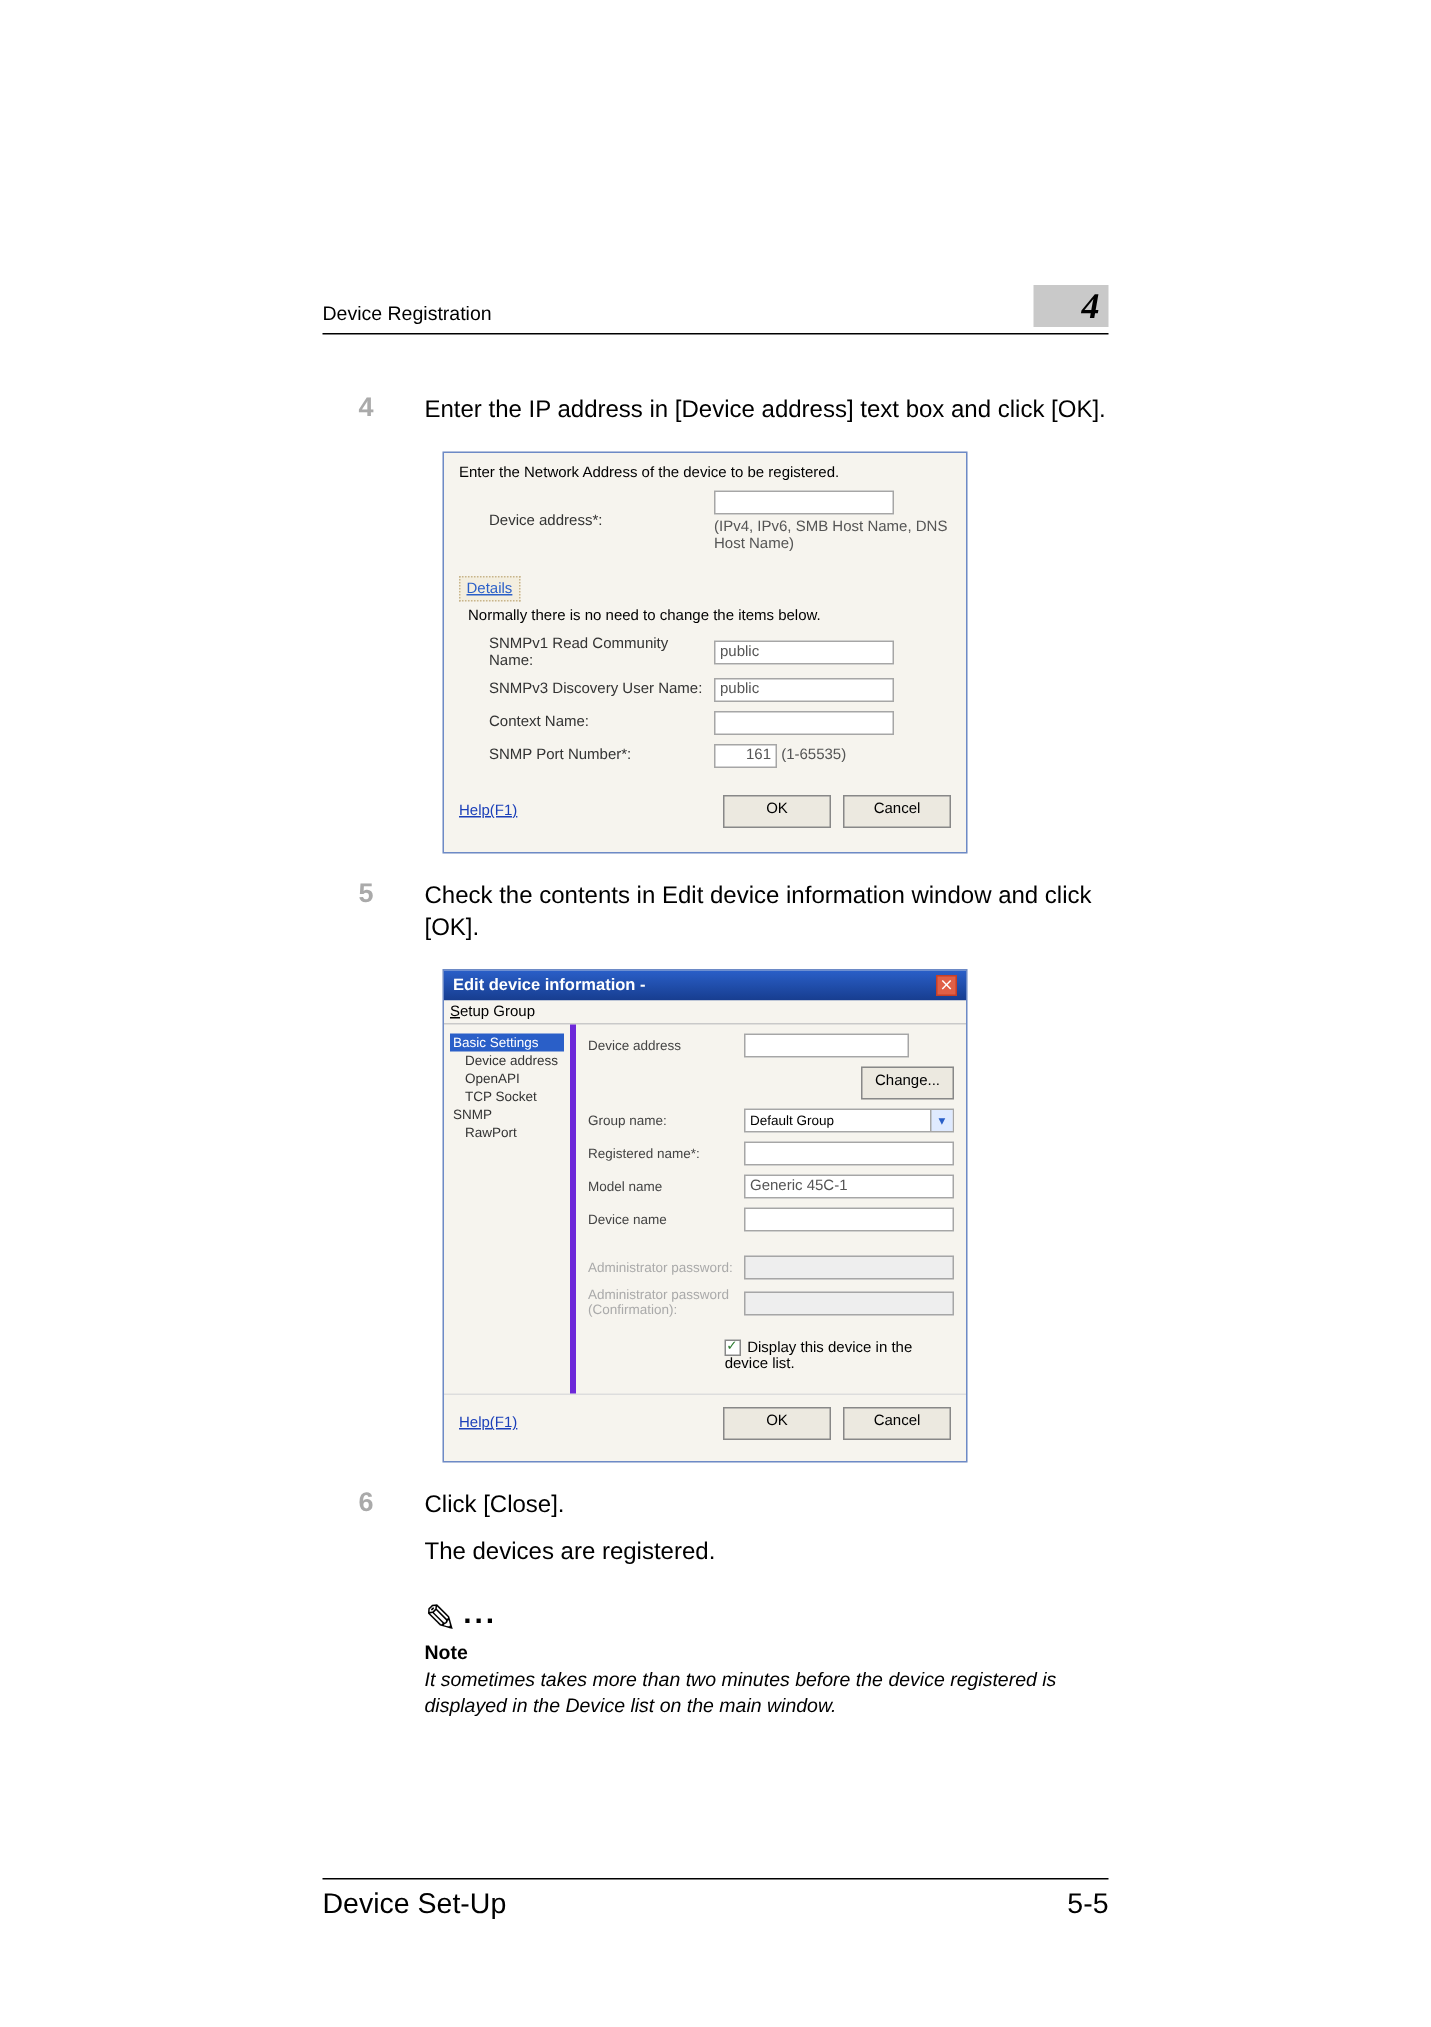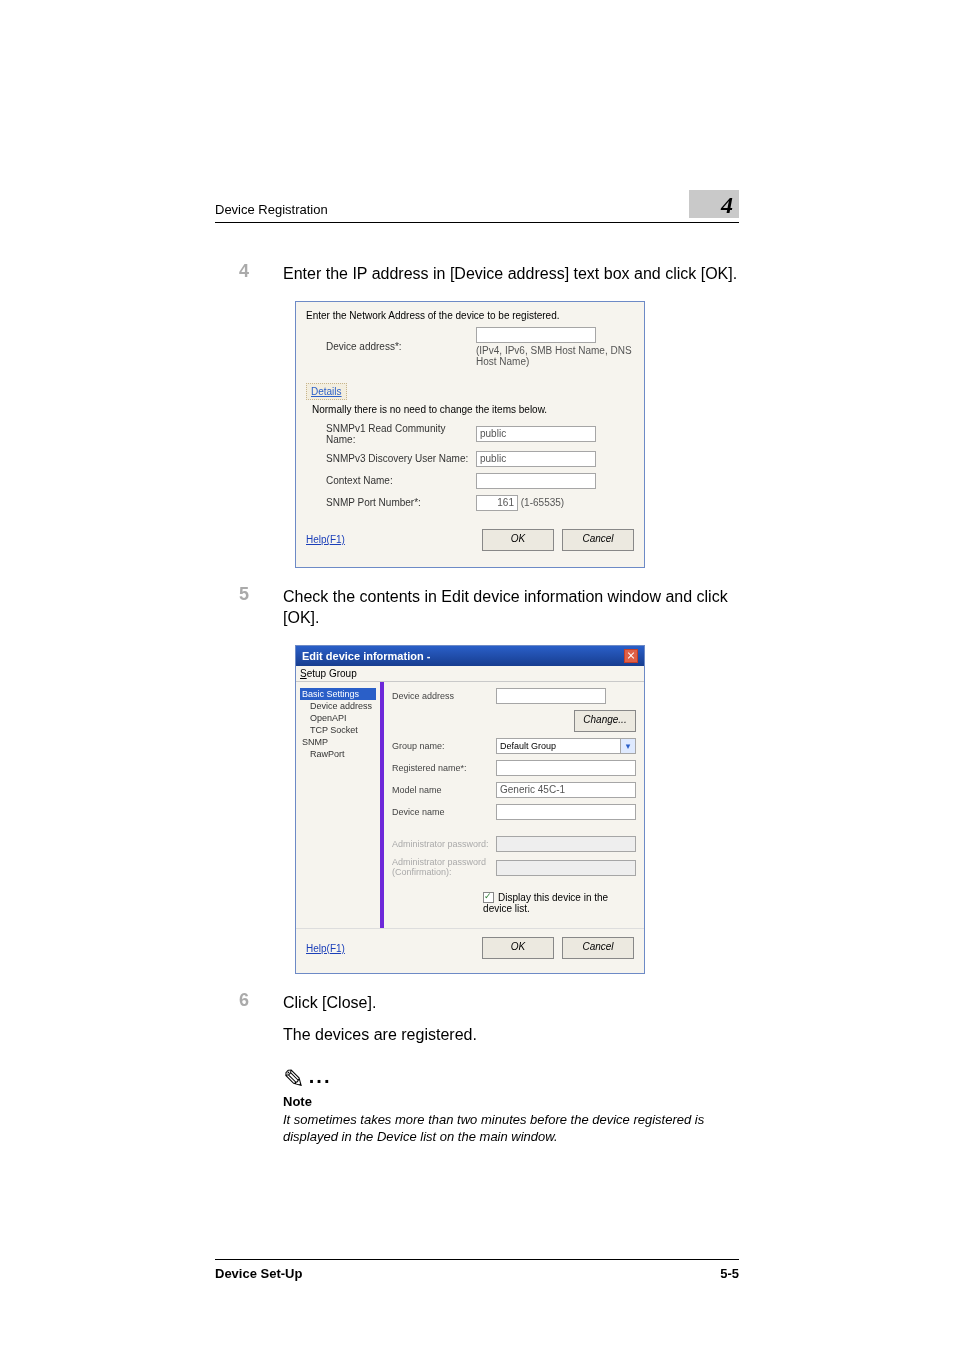--- a/index.html
+++ b/index.html
@@ -121,21 +121,20 @@
   .link { color: #1b3fb9; text-decoration: underline; cursor: pointer; }
   .btn {
     border: 1px solid #888;
     background: #ece9e0;
     width: 70px;
     height: 20px;
     font-size: 10px;
     text-align: center;
     line-height: 18px;
     cursor: pointer;
-    font-style: italic;
   }
   .group-label {
     color: #2a5fc8;
     border: 1px dotted #c7b48b;
     background: #f3eedf;
     padding: 2px 4px;
     display: inline-block;
     margin-bottom: 4px;
   }
   .subnote { margin-left: 6px; margin-bottom: 8px; }
@@ -234,24 +233,23 @@
     margin-left: 68px;
     line-height: 1.35;
   }
   .footer {
     position: absolute;
     left: 215px;
     right: 215px;
     bottom: 70px;
     border-top: 1px solid #000;
     padding-top: 6px;
-    font-size: 13px;
+    font-size: 19px;
     display: flex;
     justify-content: space-between;
-    font-weight: bold;
   }
   .u { text-decoration: underline; }
 </style>
 </head>
 <body>
 
 <div class="page">
 
   <div class="hdr">
     <span class="hdr-title">Device Registration</span>

